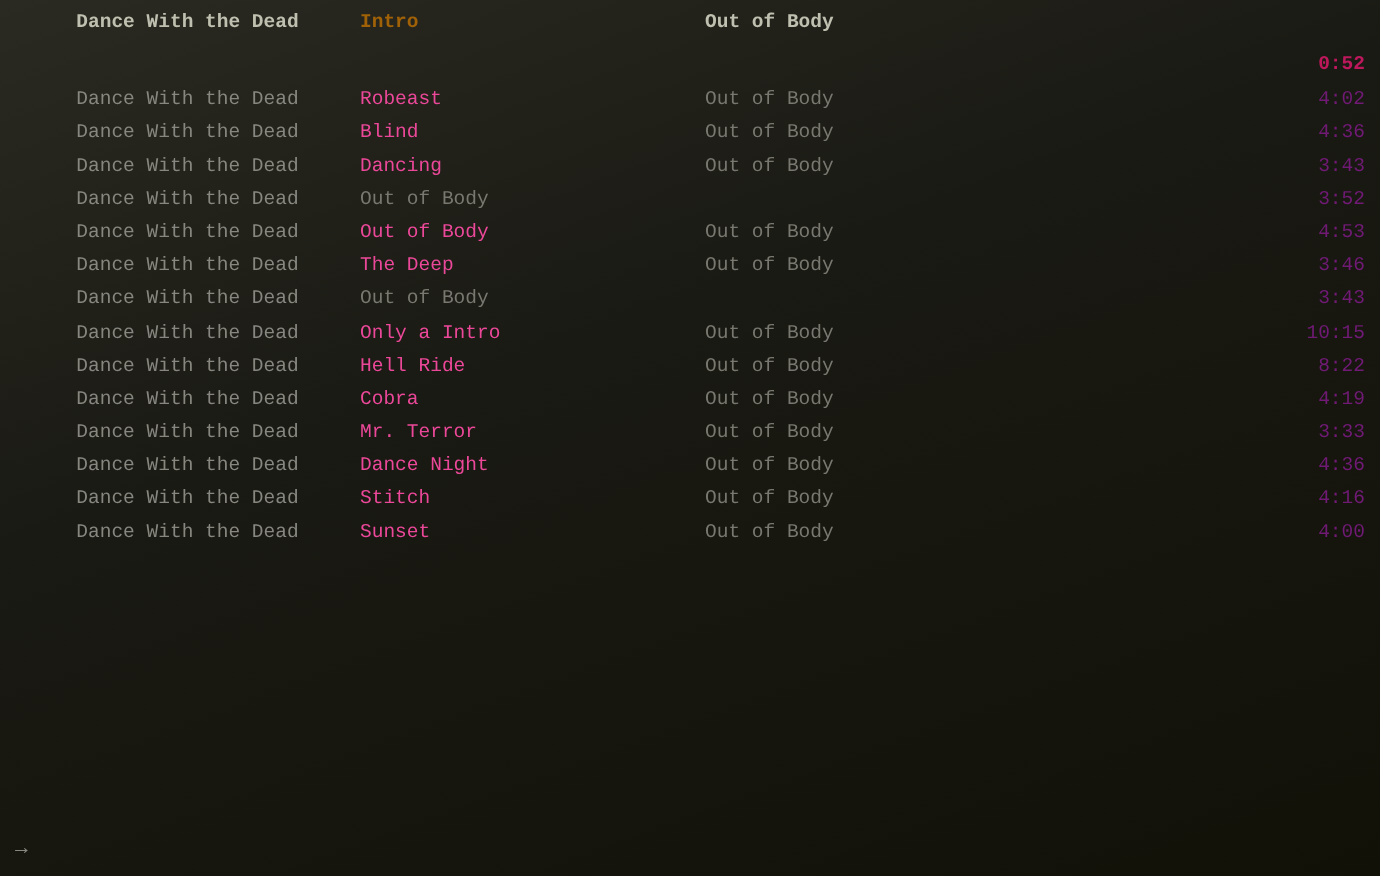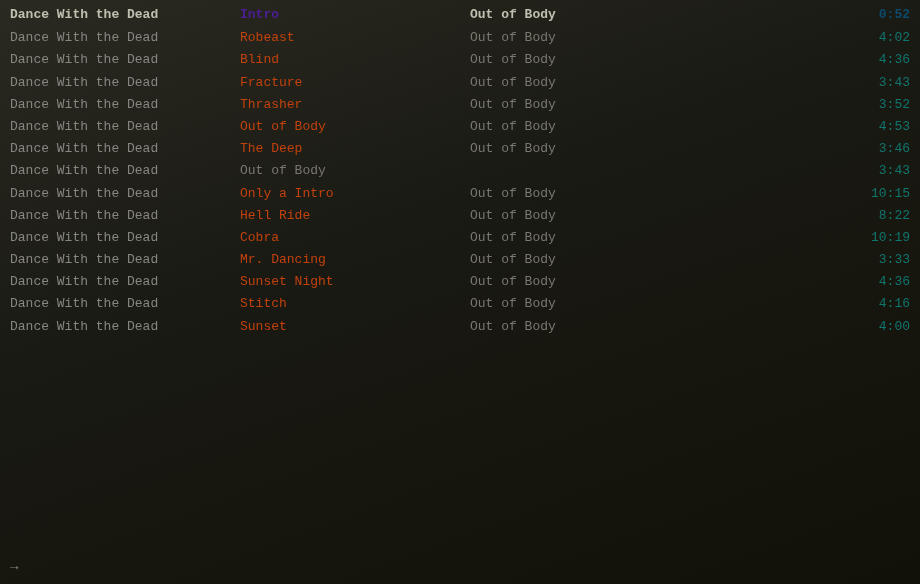--- a/index.html
+++ b/index.html
@@ -32,40 +32,41 @@
     }
 
     .track-row.header {
       color: #b0b0a0;
       font-weight: bold;
       padding-bottom: 3px;
     }
 
     .col-artist {
       color: #878780;
+      text-align: center;
     }
 
     .col-title {
-      color: #c2410c;
+      color: #ec4899;
     }
 
     .col-album {
       color: #787870;
     }
 
     .col-duration {
       text-align: right;
-      color: #0f766e;
+      color: #701a75;
       min-width: 50px;
     }
 
     .header .col-artist { color: #c0c0b0; }
-    .header .col-title { color: #4c1d95; }
+    .header .col-title { color: #a16207; }
     .header .col-album { color: #c0c0b0; }
-    .header .col-duration { color: #0c4a6e; }
+    .header .col-duration { color: #be185d; margin-top: 28px; }
 
     .bottom-arrow {
       position: absolute;
       bottom: 10px;
       left: 10px;
       color: #888880;
       font-size: 14px;
     }
   </style>
 </head>
@@ -90,28 +91,27 @@
     </div>
     <div class="track-row">
       <span class="col-artist">Dance With the Dead</span>
       <span class="col-title">Blind</span>
       <span class="col-album">Out of Body</span>
       <span></span>
       <span class="col-duration">4:36</span>
     </div>
     <div class="track-row">
       <span class="col-artist">Dance With the Dead</span>
-      <span class="col-title">Fracture</span>
+      <span class="col-title">Dancing</span>
       <span class="col-album">Out of Body</span>
       <span></span>
       <span class="col-duration">3:43</span>
     </div>
     <div class="track-row">
       <span class="col-artist">Dance With the Dead</span>
-      <span class="col-title">Thrasher</span>
       <span class="col-album">Out of Body</span>
       <span></span>
       <span class="col-duration">3:52</span>
     </div>
     <div class="track-row">
       <span class="col-artist">Dance With the Dead</span>
       <span class="col-title">Out of Body</span>
       <span class="col-album">Out of Body</span>
       <span></span>
       <span class="col-duration">4:53</span>
@@ -141,32 +141,32 @@
       <span class="col-title">Hell Ride</span>
       <span class="col-album">Out of Body</span>
       <span></span>
       <span class="col-duration">8:22</span>
     </div>
     <div class="track-row">
       <span class="col-artist">Dance With the Dead</span>
       <span class="col-title">Cobra</span>
       <span class="col-album">Out of Body</span>
       <span></span>
-      <span class="col-duration">10:19</span>
+      <span class="col-duration">4:19</span>
     </div>
     <div class="track-row">
       <span class="col-artist">Dance With the Dead</span>
-      <span class="col-title">Mr. Dancing</span>
+      <span class="col-title">Mr. Terror</span>
       <span class="col-album">Out of Body</span>
       <span></span>
       <span class="col-duration">3:33</span>
     </div>
     <div class="track-row">
       <span class="col-artist">Dance With the Dead</span>
-      <span class="col-title">Sunset Night</span>
+      <span class="col-title">Dance Night</span>
       <span class="col-album">Out of Body</span>
       <span></span>
       <span class="col-duration">4:36</span>
     </div>
     <div class="track-row">
       <span class="col-artist">Dance With the Dead</span>
       <span class="col-title">Stitch</span>
       <span class="col-album">Out of Body</span>
       <span></span>
       <span class="col-duration">4:16</span>

